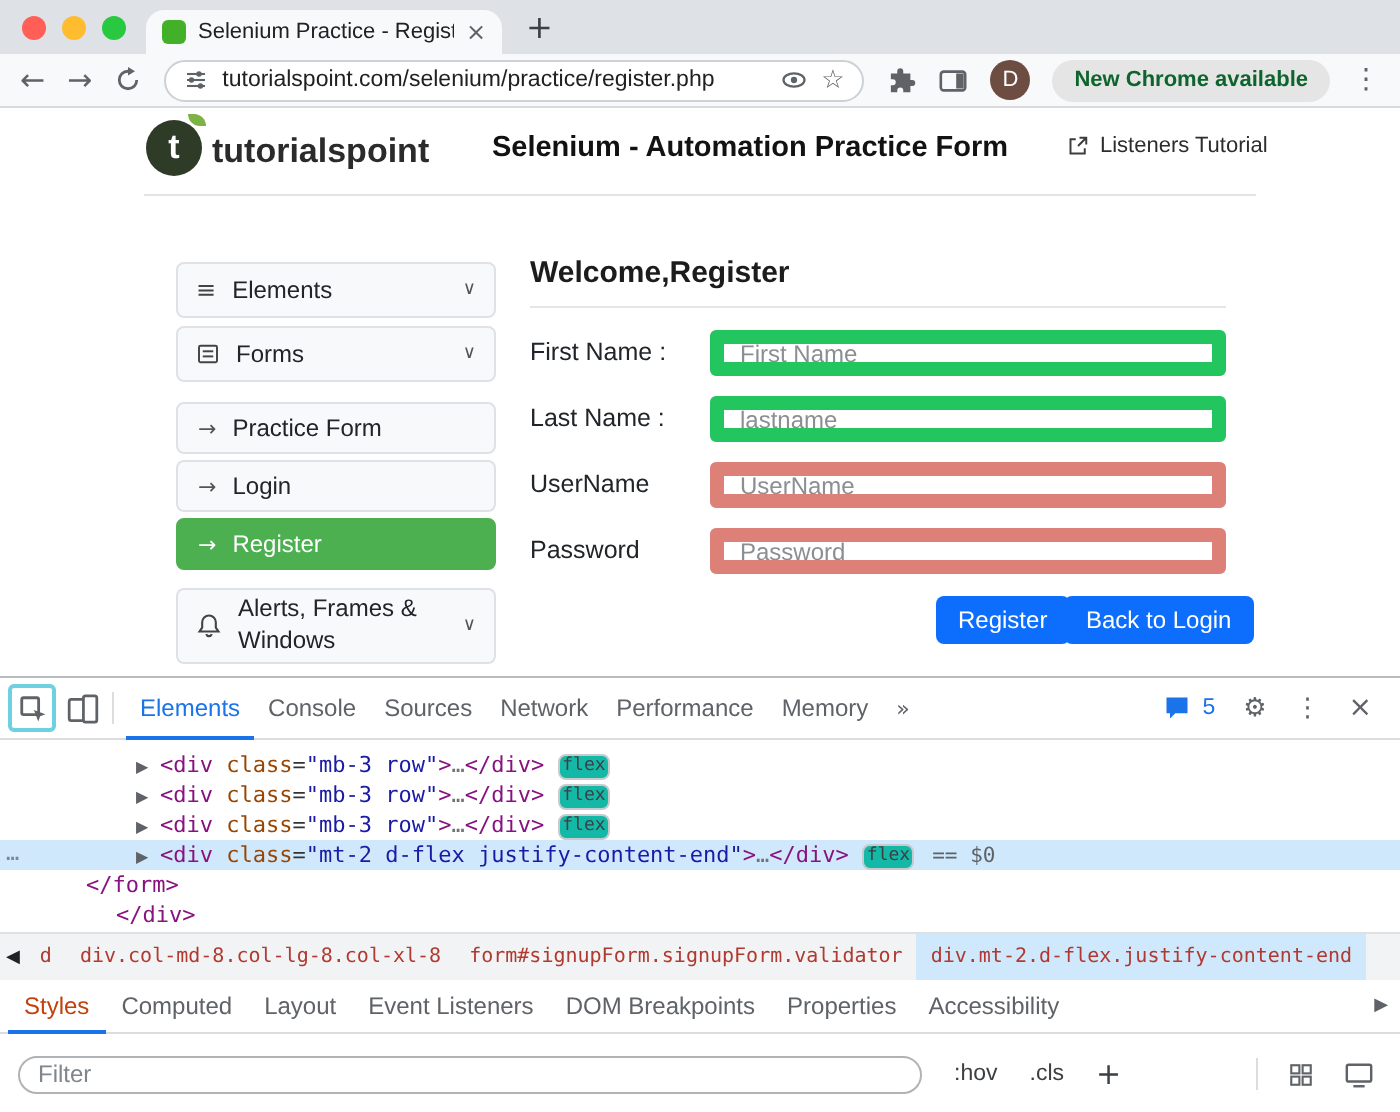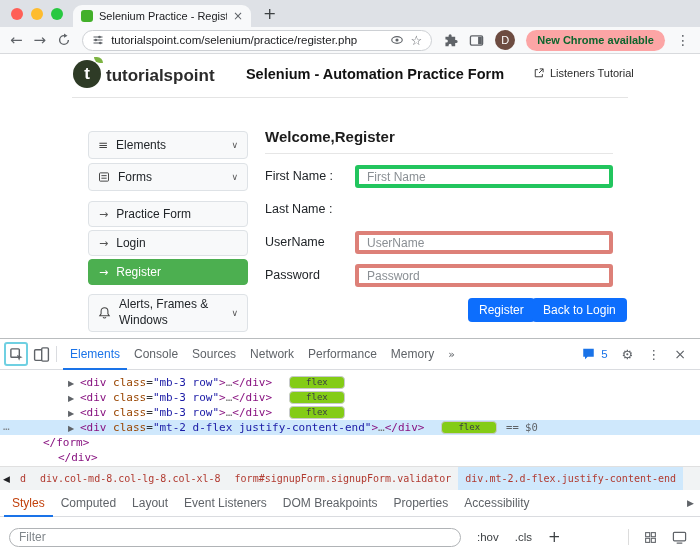--- a/index.html
+++ b/index.html
@@ -26,21 +26,21 @@
   
   .toolbar { position:absolute; top:27px; left:0; width:700px; height:27px; background:#f8f9fa;
              border-bottom:1px solid #d8dadd; display:flex; align-items:center; padding:0 10px; gap:11px; }
   .nav { font-size:15px; color:#5f6368; line-height:1; }
   .omnibox { flex:1; height:21px; background:#fff; border:1px solid #cdd0d4; border-radius:11px;
              display:flex; align-items:center; padding:0 9px; gap:7px; min-width:0; }
   .url { flex:1; font-size:11.5px; color:#202124; white-space:nowrap; overflow:hidden; }
   .star { font-size:13px; color:#5f6368; }
   .avatar { width:20px; height:20px; border-radius:50%; background:#6d4c41; color:#fff; font-size:11px;
             display:flex; align-items:center; justify-content:center; flex:none; }
-  .update-pill { height:21px; background:#fca5a5; color:#0d652d; font-size:11px; font-weight:bold;
+  .update-pill { height:21px; background:#e5e5e5; color:#0d652d; font-size:11px; font-weight:bold;
                  border-radius:11px; display:flex; align-items:center; padding:0 11px; white-space:nowrap; }
   .menu-dots { font-size:14px; color:#5f6368; }
 
   
   .webpage { position:absolute; top:55px; left:0; width:700px; height:283px; background:#fff; }
   .logo-circle { position:absolute; left:73px; top:5px; width:28px; height:28px; border-radius:50%;
                  background:#2e3b26; color:#fff; font-size:17px; font-weight:bold;
                  display:flex; align-items:center; justify-content:center; }
   .logo-leaf { position:absolute; left:94px; top:2px; width:9px; height:6px; background:#7cb342;
                border-radius:0 6px 0 6px; }
@@ -59,21 +59,21 @@
   .sub-item { position:absolute; left:88px; width:160px; height:26px; background:#f8f9fa;
               border:1px solid #dee2e6; border-radius:4px; display:flex; align-items:center;
               padding:0 10px; gap:8px; font-size:12px; color:#212529; }
   .sub-item.active { background:#4caf50; border-color:#4caf50; color:#fff; }
   .sub-arrow { font-size:11px; color:#555; }
   .sub-item.active .sub-arrow { color:#fff; }
 
   .form-heading { position:absolute; left:265px; top:73px; font-size:15px; font-weight:bold; color:#1c1c1c; }
   .form-divider { position:absolute; left:265px; width:348px; top:98px; height:1px; background:#e6e6e6; }
   .f-label { position:absolute; left:265px; font-size:12.5px; color:#212529; }
-  .f-input { position:absolute; left:355px; width:258px; height:23px; border:4px solid #22c55e;
+  .f-input { position:absolute; left:355px; width:258px; height:23px; border:7px solid #22c55e;
              border-radius:3px; font-size:12px; color:#333; padding:0 8px; background:#fff; outline:none; }
   .f-input::placeholder { color:#8a8f94; }
   .f-input.error { border-color:#dd8078; }
   .btn-blue { position:absolute; height:24px; background:#0d6efd; color:#fff; border:none;
               border-radius:4px; font-size:12px; font-family:"Liberation Sans",sans-serif; padding:0 11px; }
 
   
   .devtools { position:absolute; top:338px; left:0; width:700px; height:218px; background:#fff;
               border-top:1px solid #b9bcbe; }
   .dt-tabbar { height:31px; display:flex; align-items:center; border-bottom:1px solid #dadce0;
@@ -92,22 +92,22 @@
   .dt-close { font-size:14px; color:#5f6368; }
 
   .dom { position:relative; height:96px; padding-top:5px; overflow:hidden; }
   .dom-row { height:15px; line-height:15px; font-family:"DejaVu Sans Mono",monospace; font-size:11px;
              white-space:nowrap; }
   .r-divs { padding-left:68px; } .r-form { padding-left:43px; } .r-div { padding-left:58px; }
   .dom-row.selected { background:#cfe8fc; }
   .arrow { display:inline-block; width:12px; text-align:left; color:#5f6368; font-size:8px; }
   .tok { white-space:pre; }
   .tok-t{color:#881280}.tok-a{color:#994500}.tok-v{color:#1a1aa6}.tok-p{color:#333}.tok-d{color:#737373}
-  .badge { display:inline-block; margin-left:17px; padding:0 16px; border:1px solid #c8cacd; border-radius:4px;
-           background:#84cc16; color:#3c4043; font-size:9px; line-height:11px;
+  .badge { display:inline-block; margin-left:7px; padding:0 1px; border:1px solid #c8cacd; border-radius:4px;
+           background:#14b8a6; color:#3c4043; font-size:9px; line-height:11px;
            font-family:"DejaVu Sans Mono",monospace; vertical-align:1px; }
   .eval { color:#5f6368; margin-left:9px; font-size:10.5px; }
   .gutter-dots { position:absolute; left:3px; top:50px; color:#80868b; font-size:11px;
                  font-family:"DejaVu Sans Mono",monospace; }
 
   .crumbs { height:24px; background:#f1f3f4; border-top:1px solid #e0e0e0; display:flex;
             align-items:center; overflow:hidden; }
   .crumb-left { color:#202124; font-size:9px; padding:0 3px; }
   .crumb { color:#b13a30; font-size:10px; font-family:"DejaVu Sans Mono",monospace; padding:0 7px;
            height:24px; display:flex; align-items:center; white-space:nowrap; }
@@ -249,20 +249,21 @@
       <span style="flex:1;line-height:1.3;">Alerts, Frames &amp; Windows</span>
       <span class="chev glyph">∨</span>
     </div>
 
     <div class="form-heading">Welcome,Register</div>
     <div class="form-divider"></div>
 
     <span class="f-label" style="top:114px;">First Name :</span>
     <input class="f-input" style="top: 110px;" placeholder="First Name">
     <span class="f-label" style="top:147px;">Last Name :</span>
+    <input class="f-input" style="top: 143px;" placeholder="lastname">
     <span class="f-label" style="top:180px;">UserName</span>
     <input class="f-input error" style="top: 176px;" placeholder="UserName">
     <span class="f-label" style="top:213px;">Password</span>
     <input class="f-input error" style="top: 209px;" placeholder="Password">
 
     <button class="btn-blue" style="top:243px;left:468px;">Register</button>
     <button class="btn-blue" style="top:243px;left:532px;">Back to Login</button>
   </div>
 
   <div class="devtools">

